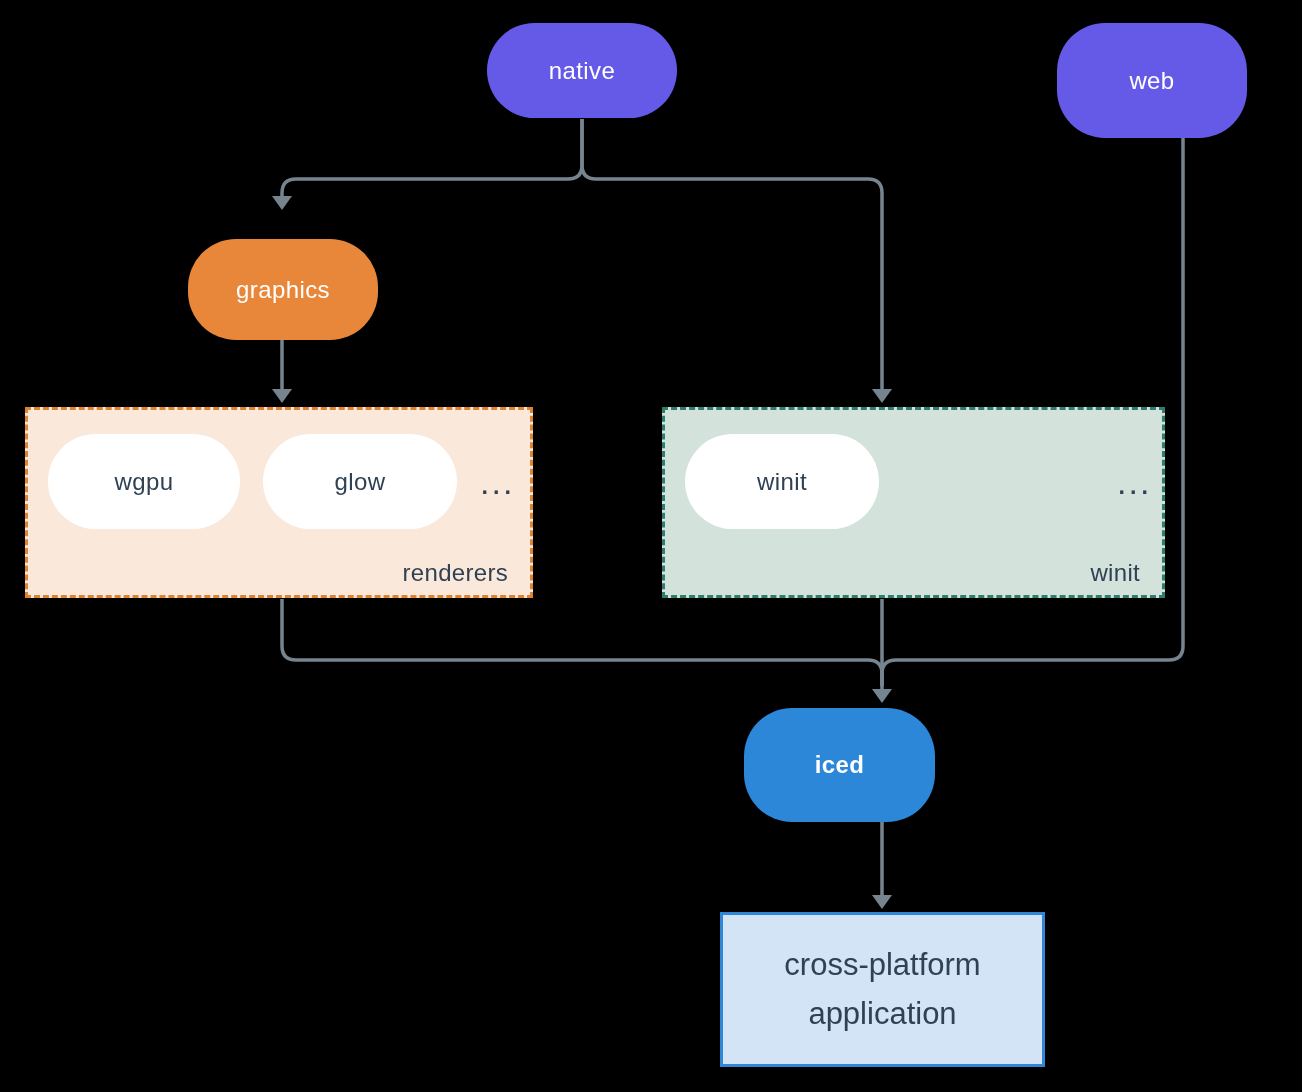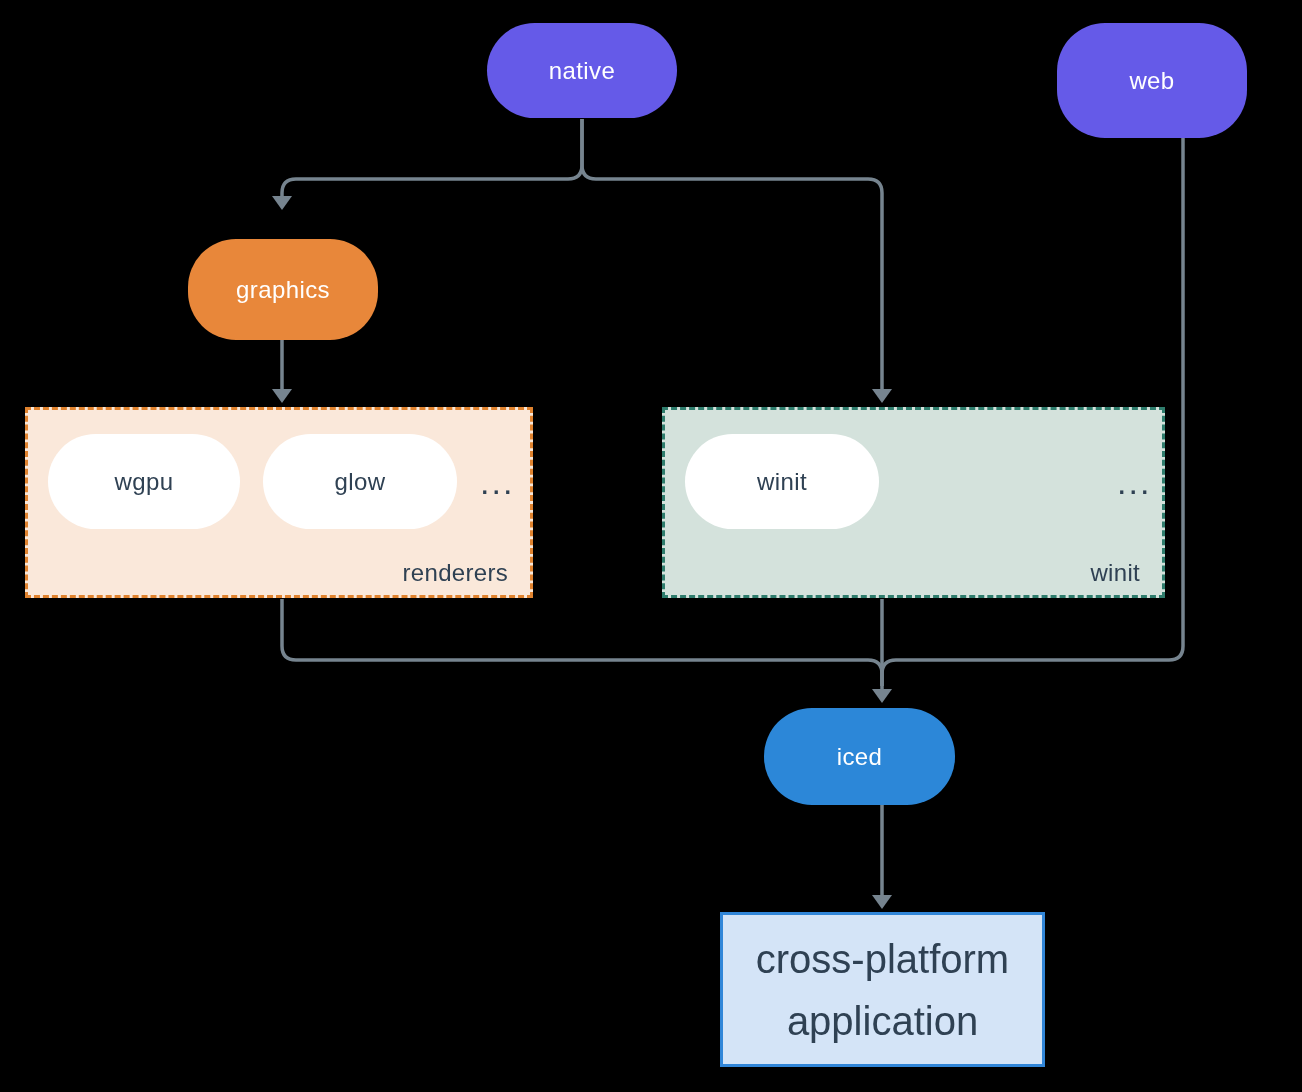--- a/index.html
+++ b/index.html
@@ -15,34 +15,34 @@
   .group{position:absolute;z-index:2;box-sizing:border-box;text-align:right;}
   .group.renderers{background:#fae8da;border:3px dashed #e0832f;}
   .group.shells{background:#d4e2dc;border:3px dashed #2f7d6d;}
   .group .pill{position:absolute;}
   .group-label{position:absolute;right:22px;bottom:8px;font-size:24px;color:#2f4153;
     letter-spacing:.3px;}
   .ellipsis{position:absolute;top:25px;height:95px;display:flex;align-items:center;
     font-size:34px;color:#2f4153;letter-spacing:2px;}
   .app-box{position:absolute;z-index:2;box-sizing:border-box;background:#d4e4f7;
     border:3px solid #3186d8;display:flex;flex-direction:column;align-items:center;
-    justify-content:center;text-align:center;font-size:40px;line-height:1.55;color:#2f4153;}
+    justify-content:center;text-align:center;font-size:31px;line-height:1.55;color:#2f4153;}
   
   #node-native{left:487px;top:23px;width:190px;height:95px;}
   #node-web{left:1057px;top:23px;width:190px;height:115px;align-items:center;}
   #node-graphics{left:188px;top:215px;width:190px;height:101px;margin-top:24px;}
   #group-renderers{left:25px;top:407px;width:508px;height:191px;}
   #node-wgpu{left:20px;top:24px;width:192px;height:95px;}
   #node-glow{left:235px;top:24px;width:194px;height:95px;}
   #renderers-ellipsis{left:452px;}
   #group-shells{left:630px;top:407px;width:503px;height:191px;margin-left:32px;}
   #node-winit{left:20px;top:24px;width:194px;height:95px;}
   #node-glutin{left:235px;top:24px;width:194px;height:95px;}
   #shells-ellipsis{left:452px;}
-  #node-iced{left:764px;top:708px;width:191px;height:97px;}
+  #node-iced{left:744px;top:708px;width:191px;height:114px;font-weight:bold;}
   #node-app{left:720px;top:912px;width:325px;height:155px;}
 </style>
 </head>
 <body>
 
 <div class="canvas">
 
   <svg class="edges" width="1302" height="1092" viewBox="0 0 1302 1092" fill="none">
     <g stroke="#76848f" stroke-width="3.5" fill="none">
 

